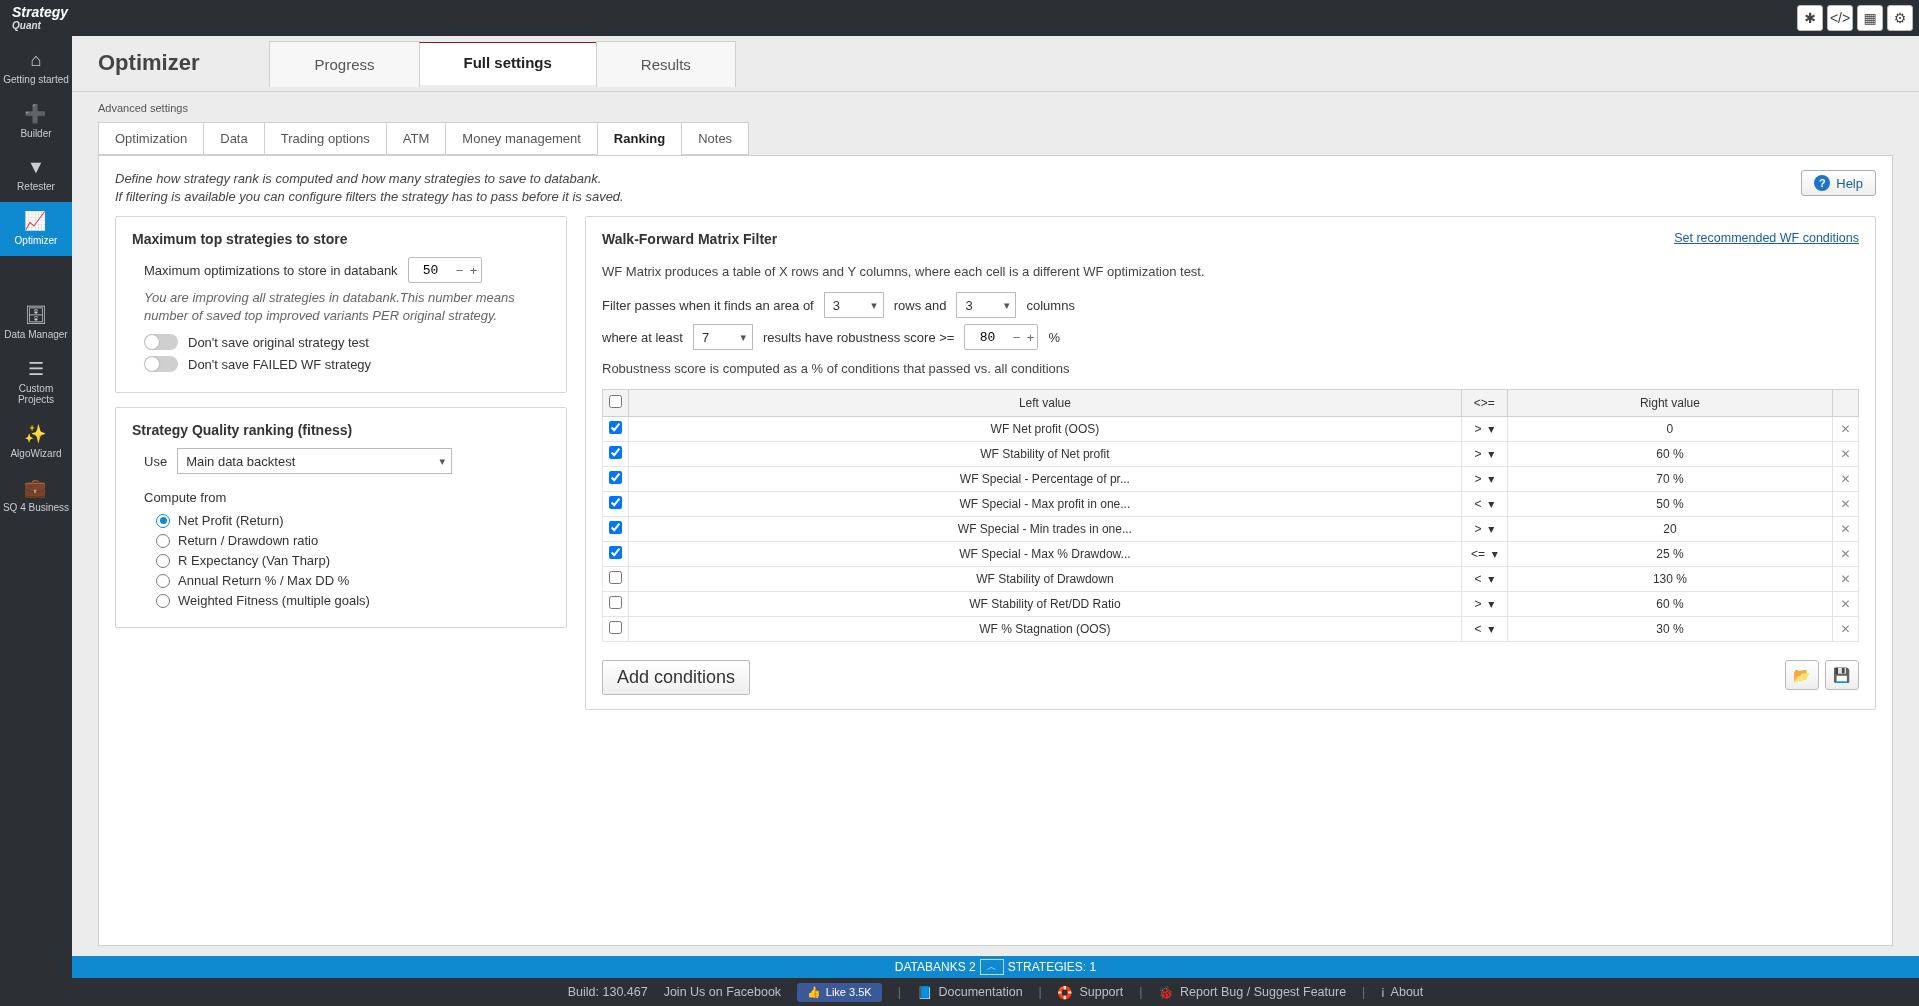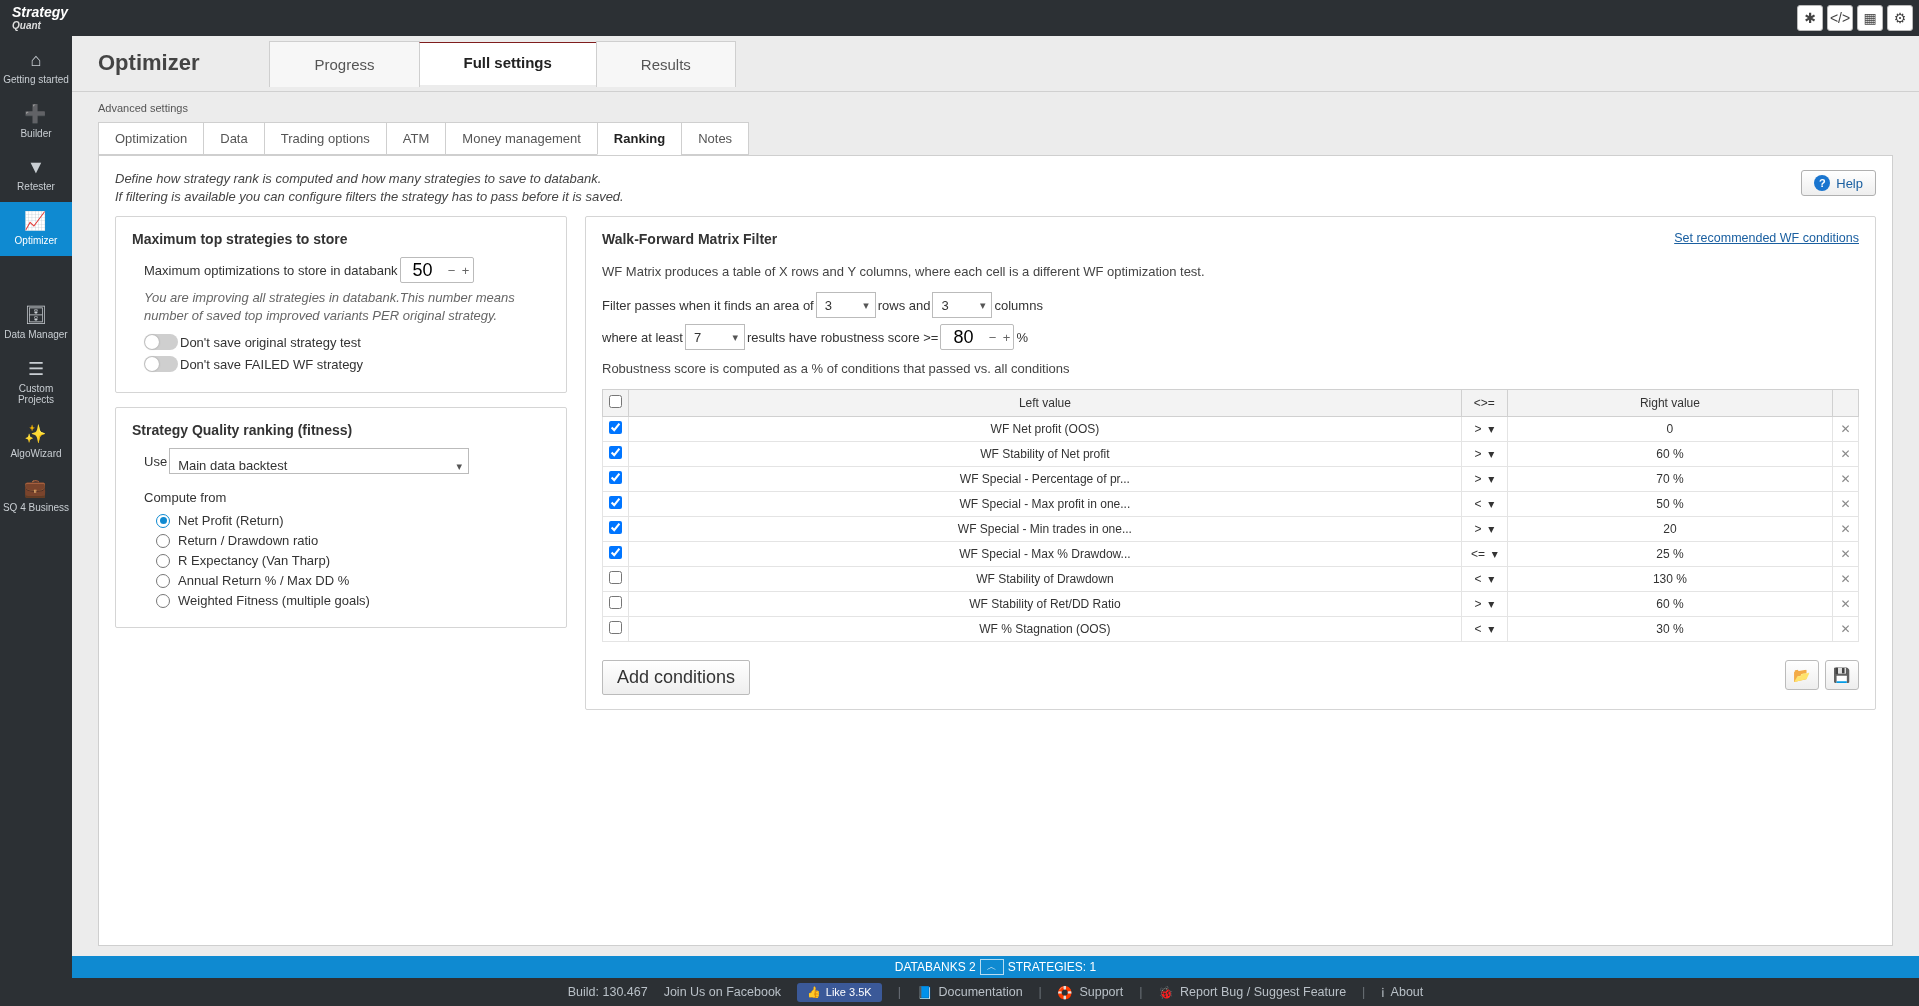--- a/index.html
+++ b/index.html
@@ -45,30 +45,30 @@
 .intro { font-style: italic; color: #444; line-height: 1.4; }
 .help-btn { display:flex; align-items:center; gap:6px; border:1px solid #b0b0b0; border-radius:3px; padding:4px 12px; background:linear-gradient(#fff,#eee); color:#1a5fa0; cursor:pointer; font-size:13px;}
 .help-icon { width:16px; height:16px; border-radius:50%; background:#1a75cf; color:#fff; display:inline-flex; align-items:center; justify-content:center; font-weight:bold; font-size:11px;}
 
 .two-col { display: flex; gap: 18px; }
 .card { border: 1px solid #d5d5d5; border-radius: 2px; padding: 14px 16px; background: #fff; }
 .left-col { width: 452px; display:flex; flex-direction:column; gap:14px;}
 .right-col { flex: 1; }
 
 .card h3 { font-size: 14px; font-weight: 700; color: #333; margin-bottom: 10px; }
-.row { display: flex; align-items: center; gap: 2px; margin: 6px 0; }
+.row { display: flex; align-items: center; gap: 10px; margin: 6px 0; }
 .hint { font-style: italic; color: #666; margin: 6px 0 10px; line-height:1.35;}
 .num-input { display:inline-flex; align-items:center; border:1px solid #bbb; border-radius:2px; height:26px; }
-.num-input input { width: 44px; border:none; text-align:center; font-size:18px; outline:none; }
+.num-input input { width: 44px; border:none; text-align:center; font-size:13px; outline:none;font-family:Liberation Mono, monospace; }
 .num-input .step { width:14px; text-align:center; color:#666; cursor:pointer; font-size:13px; user-select:none;}
 .toggle { width:34px; height:16px; background:#cfcfcf; border-radius:8px; position:relative; cursor:pointer;}
 .toggle::after { content:""; position:absolute; width:14px; height:14px; background:#fff; border-radius:50%; top:1px; left:1px; box-shadow:0 0 2px rgba(0,0,0,.3);}
 .select { border:1px solid #bbb; height:26px; padding:0 24px 0 8px; background:#fff; position:relative; display:inline-flex; align-items:center; min-width:60px; cursor:pointer;}
 .select::after { content:"▾"; position:absolute; right:6px; color:#555; font-size:11px;}
-.select.wide { width: 300px; align-items: flex-end; }
+.select.wide { width: 275px; }
 .radio { display:flex; align-items:center; gap:8px; margin:5px 0; cursor:pointer;}
 .radio-dot { width:14px; height:14px; border:1.5px solid #777; border-radius:50%; display:inline-flex; align-items:center; justify-content:center;}
 .radio-dot.checked::after { content:""; width:7px; height:7px; background:#0f8ad1; border-radius:50%;}
 .radio-dot.checked { border-color:#0f8ad1;}
 
 .right-head { display:flex; justify-content:space-between; align-items:flex-start;}
 .link { color:#1a5fa0; text-decoration:underline; cursor:pointer; font-size:12.5px;}
 .desc { color:#444; margin:6px 0 10px; line-height:1.45;}
 .inline-text { color:#333; }
 .filter-table { width:100%; border:1px solid #d0d0d0; border-collapse:collapse; margin-top:4px; font-size:12px;padding-left:28px;}

